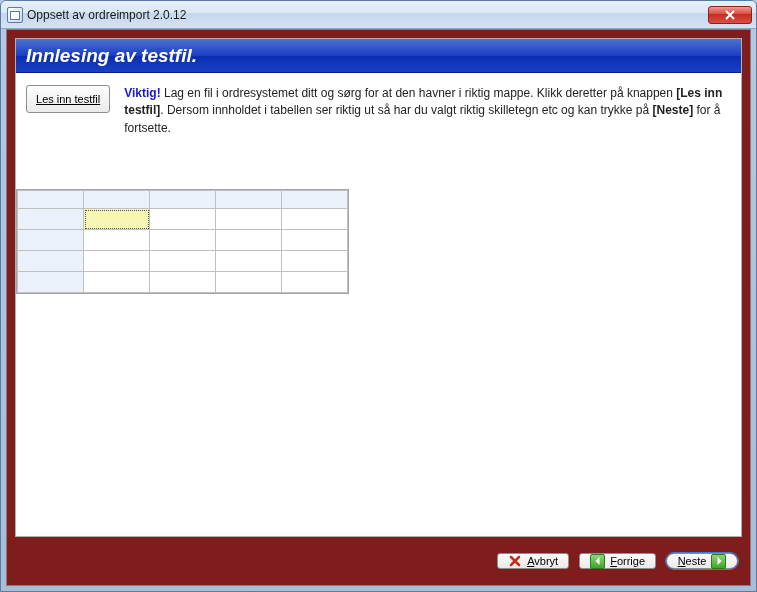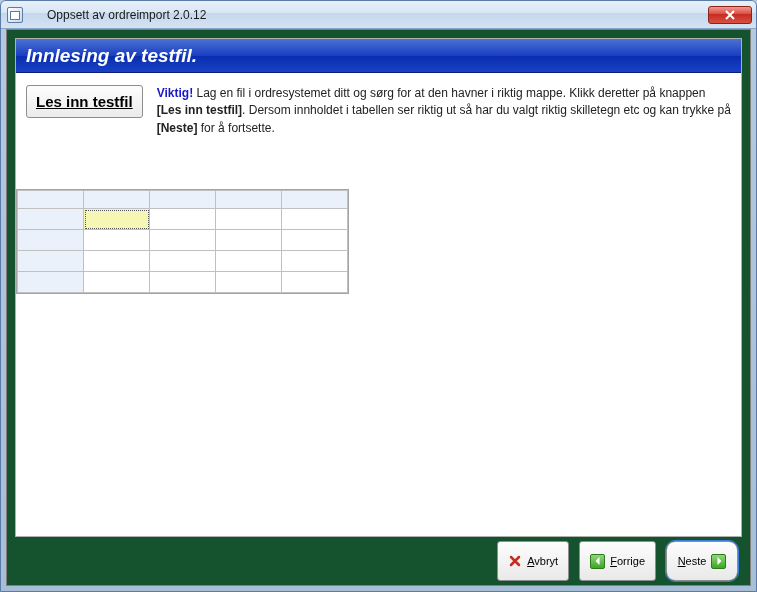--- a/index.html
+++ b/index.html
@@ -19,21 +19,21 @@
       border-radius: 6px 6px 0 0;
       overflow: hidden;
     }
     .titlebar {
       height: 28px;
       background: linear-gradient(to bottom, #e8f0fa 0%, #d8e6f5 45%, #c4d7ec 46%, #d5e3f3 100%);
       border-bottom: 1px solid #8aa6c6;
       display: flex;
       align-items: center;
       padding: 0 4px 0 6px;
-      gap: 24px;
+      gap: 4px;
     }
     .titlebar .app-icon {
       width: 16px; height: 16px;
       background: linear-gradient(135deg, #fff 0%, #c8d8ea 100%);
       border: 1px solid #5a7ba5;
       border-radius: 2px;
       position: relative;
     }
     .titlebar .app-icon::after {
       content: "";
@@ -55,21 +55,21 @@
       border-radius: 3px;
       display: flex;
       align-items: center;
       justify-content: center;
       cursor: pointer;
     }
     .close-btn svg { fill: #fff; }
     .content-area {
       position: absolute;
       top: 28px; left: 5px; right: 5px; bottom: 5px;
-      background: #14532d;
+      background: #7f1d1d;
       border: 1px solid #808080;
     }
     .inner-bordered {
       position: absolute;
       top: 8px; left: 8px; right: 8px; bottom: 48px;
       border: 1px solid #b0b0b0;
       background: #fff;
     }
     .banner {
       height: 34px;
@@ -90,23 +90,22 @@
       align-items: flex-start;
       padding: 12px 10px 6px 10px;
       gap: 14px;
     }
     .load-btn {
       padding: 7px 9px;
       background: linear-gradient(to bottom, #fdfdfd 0%, #ebebeb 100%);
       border: 1px solid #8e8e8e;
       border-radius: 3px;
       cursor: pointer;
-      font-size: 15px;
+      font-size: 11px;
       white-space: nowrap;
-      font-weight: bold;
     }
     .load-btn span { text-decoration: underline; }
     .info-text {
       font-size: 12px;
       line-height: 1.45;
       color: #222;
     }
     .info-text .important { color: #1818c8; font-weight: bold; }
     .info-text b { font-weight: bold; }
     .grid-wrap {
@@ -149,21 +148,21 @@
     .btn {
       display: flex;
       align-items: center;
       gap: 5px;
       padding: 4px 10px;
       background: linear-gradient(to bottom, #fdfdfd 0%, #e9e9e9 100%);
       border: 1px solid #8e8e8e;
       border-radius: 3px;
       cursor: pointer;
       font-size: 11px;
-      height: 40px;
+      height: 16px;
       min-width: 72px;
       justify-content: center;
     }
     .btn.primary {
       outline: 1px solid #3b7dd8;
       outline-offset: 0px;
       border-radius: 9px;
     }
     .btn .u { text-decoration: underline; }
     .icon-sq {

